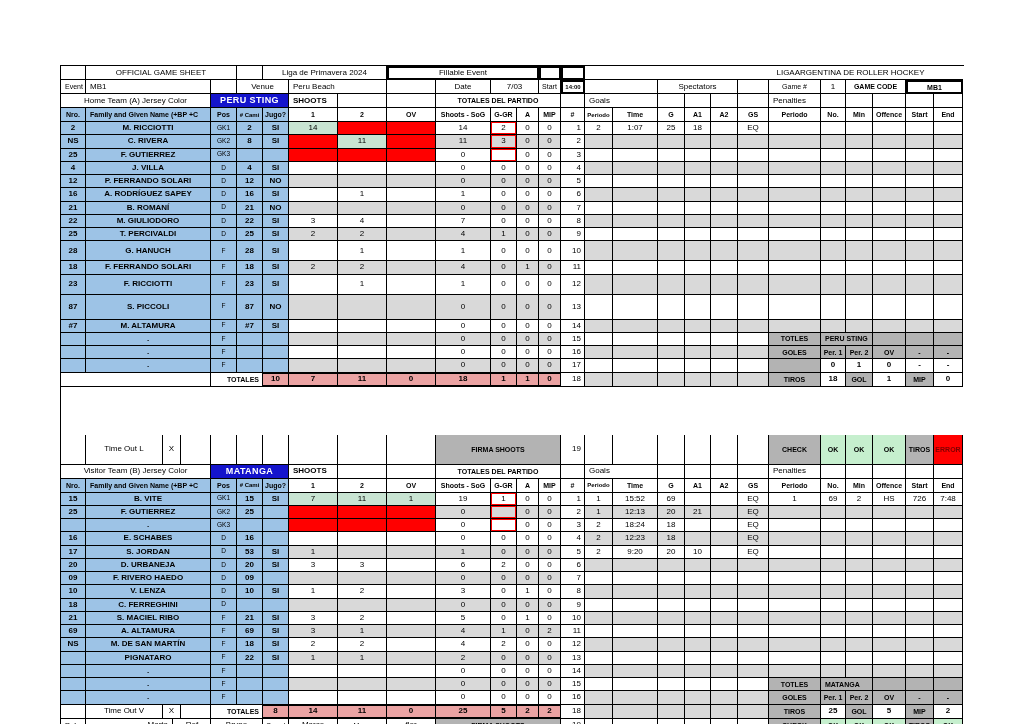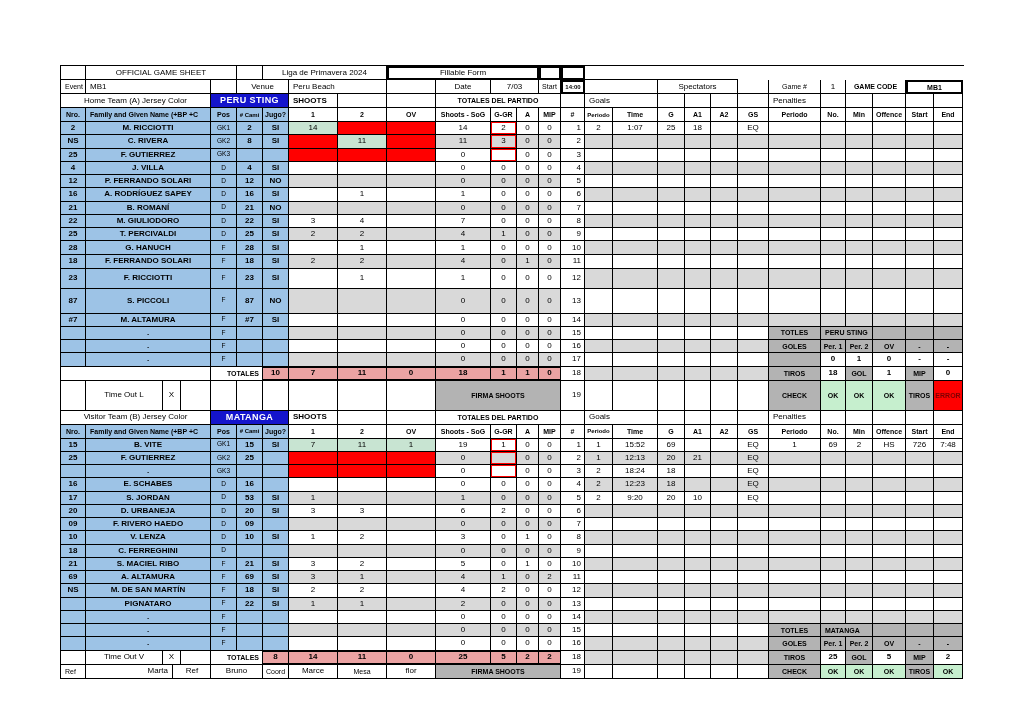--- a/index.html
+++ b/index.html
@@ -41,24 +41,25 @@
 <body>
 
 <div class="page">
   <div class="sheet">
 
     <div class="row h14">
       <div class="c"></div>
       <div class="c" style="grid-column:span 2">OFFICIAL GAME SHEET</div>
       <div class="c"></div>
       <div class="c" style="grid-column:span 3">Liga de Primavera 2024</div>
-      <div class="c box2" style="grid-column:span 4">Fillable Form</div>
+      <div class="c box2" style="grid-column:span 4">Fillable Event</div>
       <div class="c box2"></div>
       <div class="c box2"></div>
       <div class="c nbr" style="grid-column:span 5"></div>
+      <div class="c nbr" style="grid-column:span 7">LIGAARGENTINA DE ROLLER HOCKEY</div>
     </div>
 
     <div class="row h14">
       <div class="c al f7">Event</div>
       <div class="c al">MB1</div>
       <div class="c"></div>
       <div class="c" style="grid-column:span 2">Venue</div>
       <div class="c al" style="grid-column:span 2">Peru Beach</div>
       <div class="c"></div>
       <div class="c">Date</div>
@@ -359,21 +360,21 @@
           <div class="c"></div>
           <div class="c"></div>
           <div class="c"></div>
           <div class="c"></div>
           <div class="c"></div>
           <div class="c"></div>
           <div class="c"></div>
           <div class="c"></div>
           <div class="c"></div>
         </div>
-        <div class="row" style="height: 14px;">
+        <div class="row" style="height: 20px;">
           <div class="c blue b">28</div>
           <div class="c blue name">G. HANUCH</div>
           <div class="c blue pos">F</div>
           <div class="c blue b">28</div>
           <div class="c blue b">SI</div>
           <div class="c"></div>
           <div class="c">1</div>
           <div class="c"></div>
           <div class="c">1</div>
           <div class="c">0</div>
@@ -599,21 +600,21 @@
           <div class="c  gray"></div>
           <div class="c  gray"></div>
           <div class="c  gray"></div>
           <div class="c hg f7">TIROS</div>
           <div class="c b">18</div>
           <div class="c hg f7">GOL</div>
           <div class="c b">1</div>
           <div class="c hg f7">MIP</div>
           <div class="c b">0</div>
         </div>
-        <div class="row" style="height: 30px;">
+        <div class="row" style="height: 30px; margin-top: 48px;">
           <div class="c"></div>
           <div class="c split">
             <div style="flex: 0 0 77px;">Time Out L</div>
             <div style="flex: 0 0 18px;">X</div>
             <div style="flex: 0 0 30px;"></div>
           </div>
           <div class="c"></div>
           <div class="c"></div>
           <div class="c"></div>
           <div class="c"></div>

